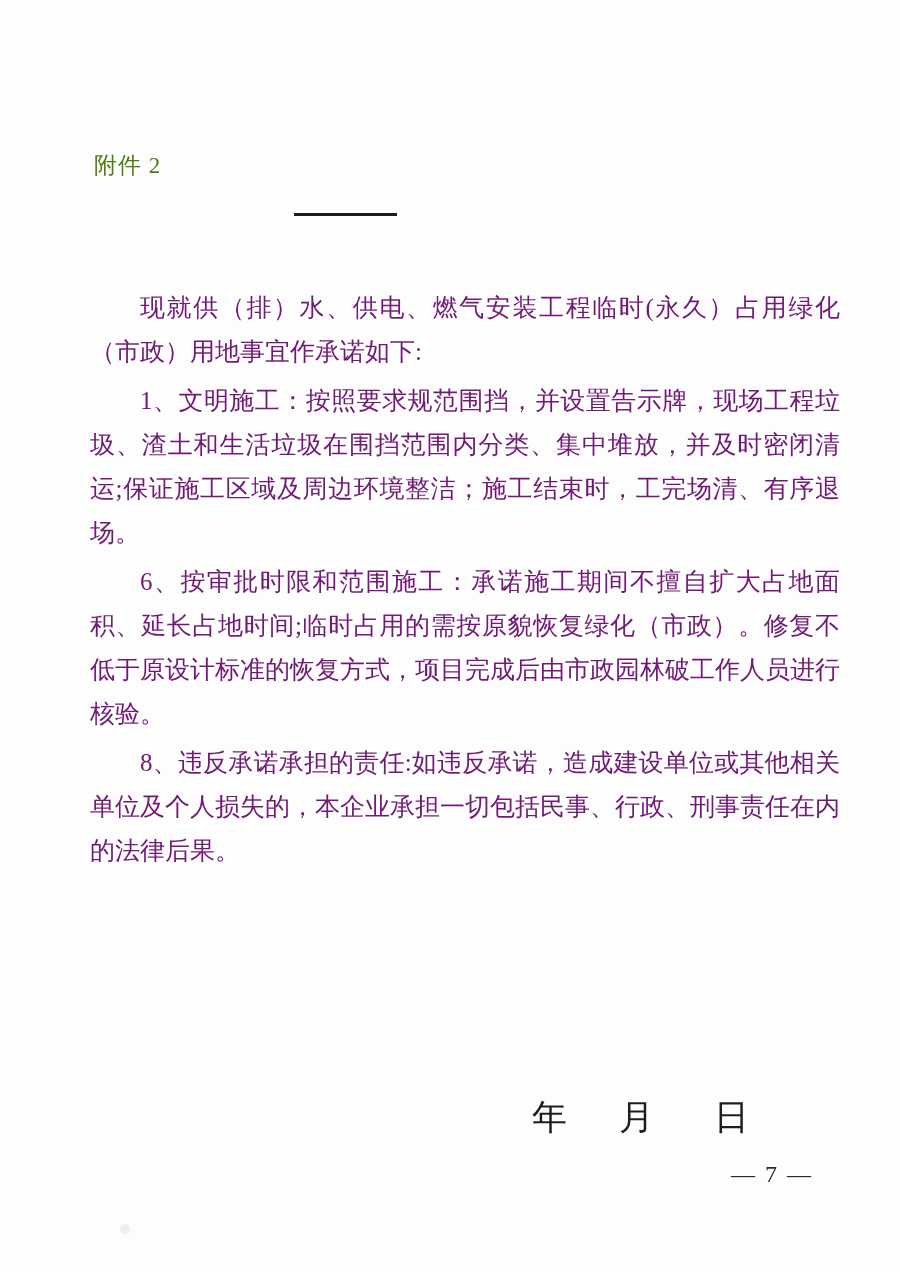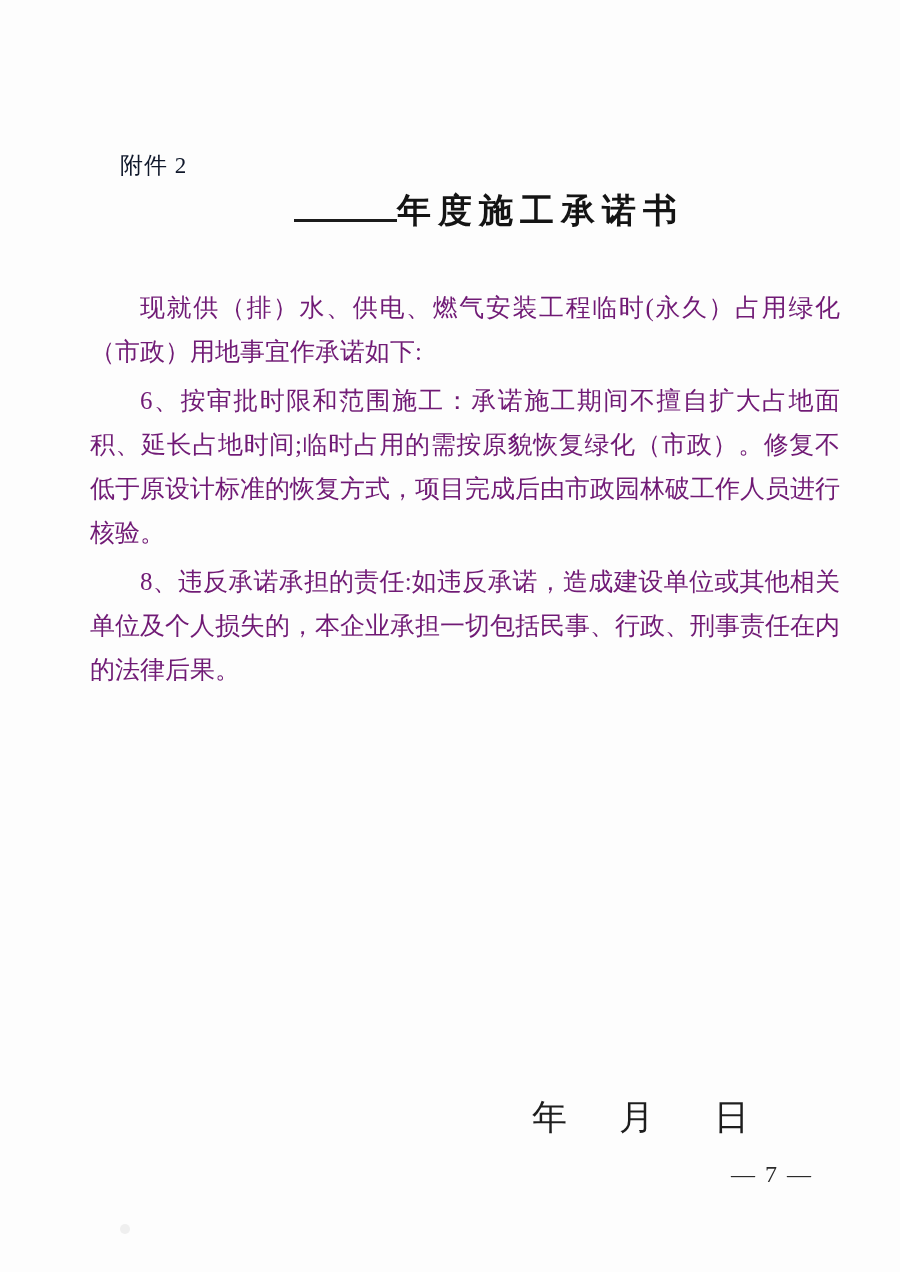--- a/index.html
+++ b/index.html
@@ -11,25 +11,25 @@
     position: relative;
     width: 900px;
     height: 1272px;
     background: #fdfdfd;
     font-family: "Liberation Serif", "DejaVu Serif", serif;
     color: #1d1d1d;
     overflow: hidden;
   }
   .attachment {
     position: absolute;
-    left: 120px;
+    left: 94px;
     top: 150px;
     font-size: 23px;
     letter-spacing: 1px;
-    color: #0f172a;
+    color: #4d7c0f;
     text-align: right;
   }
   .title-row {
     position: absolute;
     left: 294px;
     top: 190px;
     white-space: nowrap;
     line-height: 42px;
   }
   .title-blank {
@@ -97,25 +97,26 @@
   }
 </style>
 </head>
 <body>
 
 <div class="page">
 
   <div class="attachment">附件 2</div>
 
   <div class="title-row">
-    <span class="title-blank"></span><span class="title-text">年度施工承诺书</span>
+    <span class="title-blank"></span>
   </div>
 
   <div class="body-text">
     <p>现就供（排）水、供电、燃气安装工程临时(永久）占用绿化（市政）用地事宜作承诺如下:</p>
+    <p>1、文明施工：按照要求规范围挡，并设置告示牌，现场工程垃圾、渣土和生活垃圾在围挡范围内分类、集中堆放，并及时密闭清运;保证施工区域及周边环境整洁；施工结束时，工完场清、有序退场。</p>
     <p>6、按审批时限和范围施工：承诺施工期间不擅自扩大占地面积、延长占地时间;临时占用的需按原貌恢复绿化（市政）。修复不低于原设计标准的恢复方式，项目完成后由市政园林破工作人员进行核验。</p>
     <p>8、违反承诺承担的责任:如违反承诺，造成建设单位或其他相关单位及个人损失的，本企业承担一切包括民事、行政、刑事责任在内的法律后果。</p>
   </div>
 
 
   <div class="date-line">
     <span class="ylabel">年</span><span class="mlabel">月</span><span class="dlabel">日</span>
   </div>
 
   <div class="page-number">— 7 —</div>

